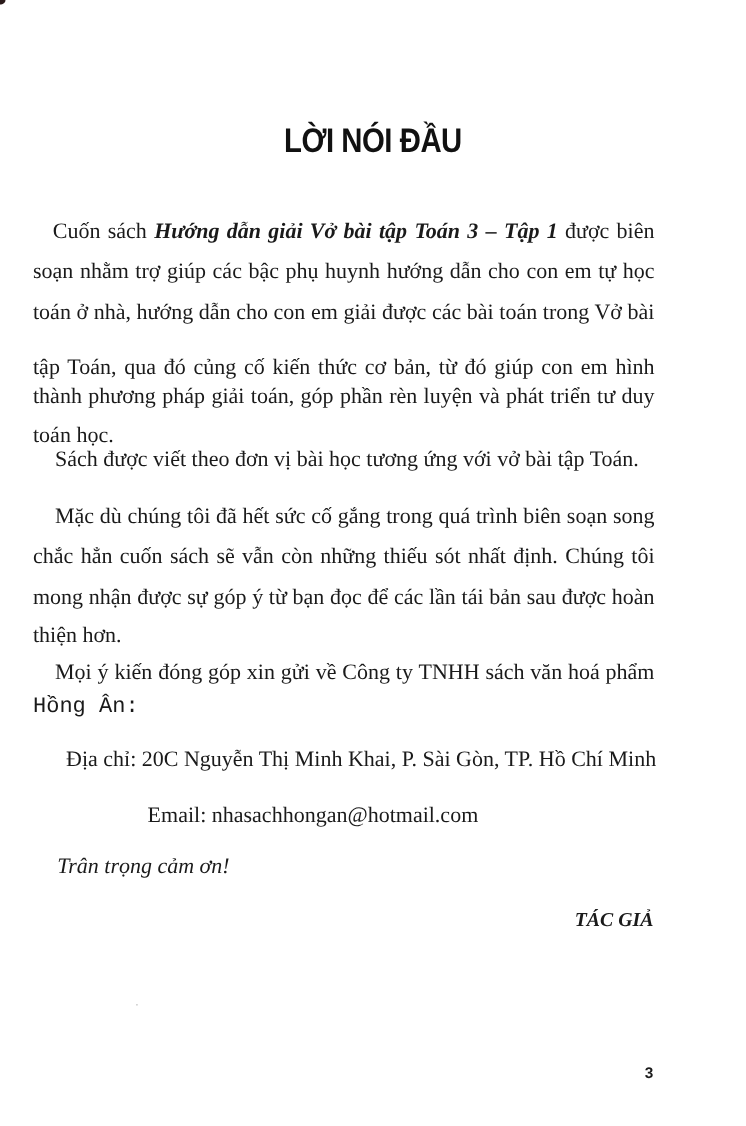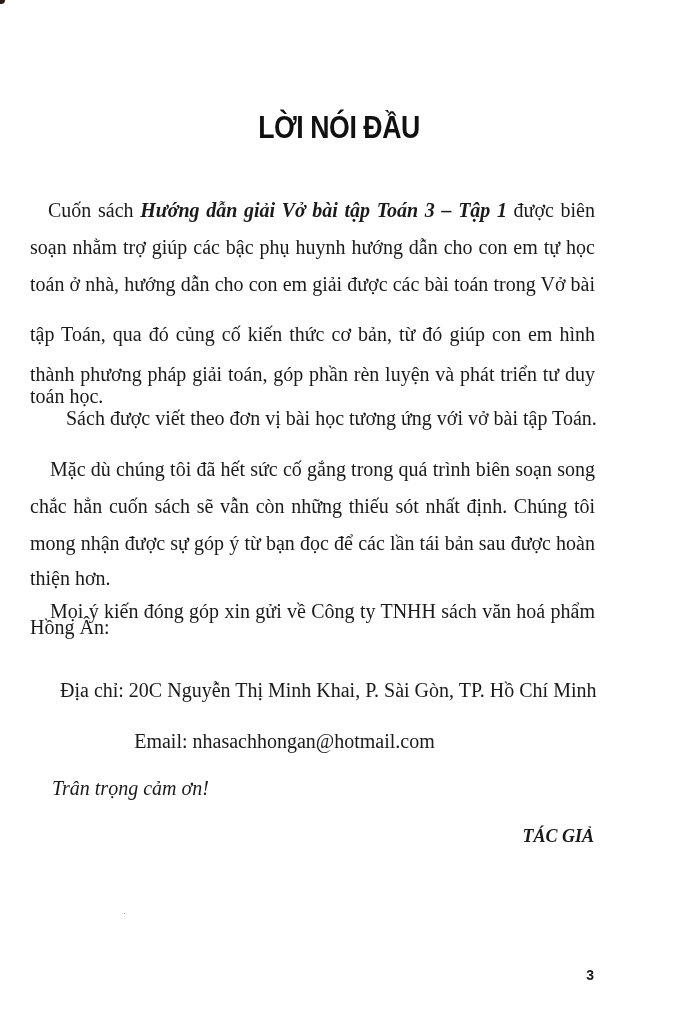--- a/index.html
+++ b/index.html
@@ -26,32 +26,32 @@
 <body>
 
 <div class="corner-mark"></div>
 
 <div class="title">LỜI NÓI ĐẦU</div>
 
 <div class="line justify" style="top:199px; padding-left:18px; width:547px;"><span>Cuốn sách </span><span class="em">Hướng dẫn giải Vở bài tập Toán 3 – Tập 1</span><span> được biên</span></div>
 <div class="line justify" style="top:236px;">soạn nhằm trợ giúp các bậc phụ huynh hướng dẫn cho con em tự học</div>
 <div class="line justify" style="top:273px;">toán ở nhà, hướng dẫn cho con em giải được các bài toán trong Vở bài</div>
 <div class="line justify" style="top:311px;margin-top:12px;">tập Toán, qua đó củng cố kiến thức cơ bản, từ đó giúp con em hình</div>
-<div class="line justify" style="top:363px;">thành phương pháp giải toán, góp phần rèn luyện và phát triển tư duy</div>
+<div class="line justify" style="top:349px;">thành phương pháp giải toán, góp phần rèn luyện và phát triển tư duy</div>
 <div class="line justify last" style="top:385px;">toán học.</div>
 
-<div class="line" style="top:407px; left:66px; top:407px;text-align:right;">Sách được viết theo đơn vị bài học tương ứng với vở bài tập Toán.</div>
+<div class="line" style="top:407px; left:50px; top:407px;text-align:right;">Sách được viết theo đơn vị bài học tương ứng với vở bài tập Toán.</div>
 
 <div class="line justify" style="top:458px; padding-left:20px; width:545px;">Mặc dù chúng tôi đã hết sức cố gắng trong quá trình biên soạn song</div>
 <div class="line justify" style="top:495px;">chắc hẳn cuốn sách sẽ vẫn còn những thiếu sót nhất định. Chúng tôi</div>
 <div class="line justify" style="top:532px;">mong nhận được sự góp ý từ bạn đọc để các lần tái bản sau được hoàn</div>
 <div class="line justify last" style="top:567px;">thiện hơn.</div>
 
 <div class="line justify" style="top:600px; padding-left:20px; width:545px;">Mọi ý kiến đóng góp xin gửi về Công ty TNHH sách văn hoá phẩm</div>
-<div class="line" style="top:616px; left:30px;">Hồng Ân:</div>
+<div class="line" style="top:632px; left:30px;font-family:Liberation Mono, monospace;">Hồng Ân:</div>
 
 <div class="line" style="top:679px; left:60px;">Địa chỉ: 20C Nguyễn Thị Minh Khai, P. Sài Gòn, TP. Hồ Chí Minh</div>
 <div class="line center" style="top:730px;">Email: nhasachhongan@hotmail.com</div>
 
 <div class="line" style="top:777px; left:52px; font-style:italic;">Trân trọng cảm ơn!</div>
 
 <div class="signature">TÁC GIẢ</div>
 
 <div class="dot"></div>
 

